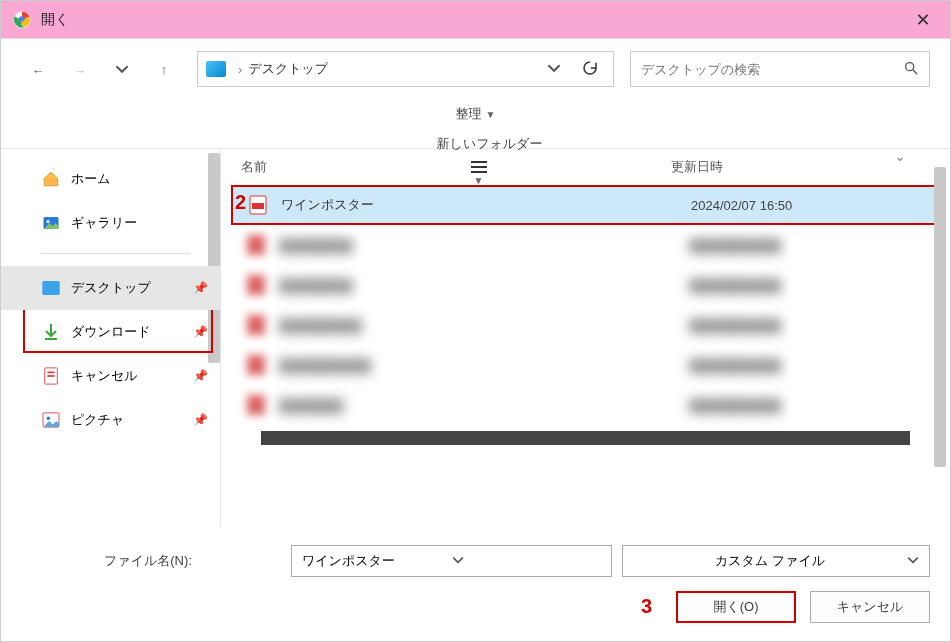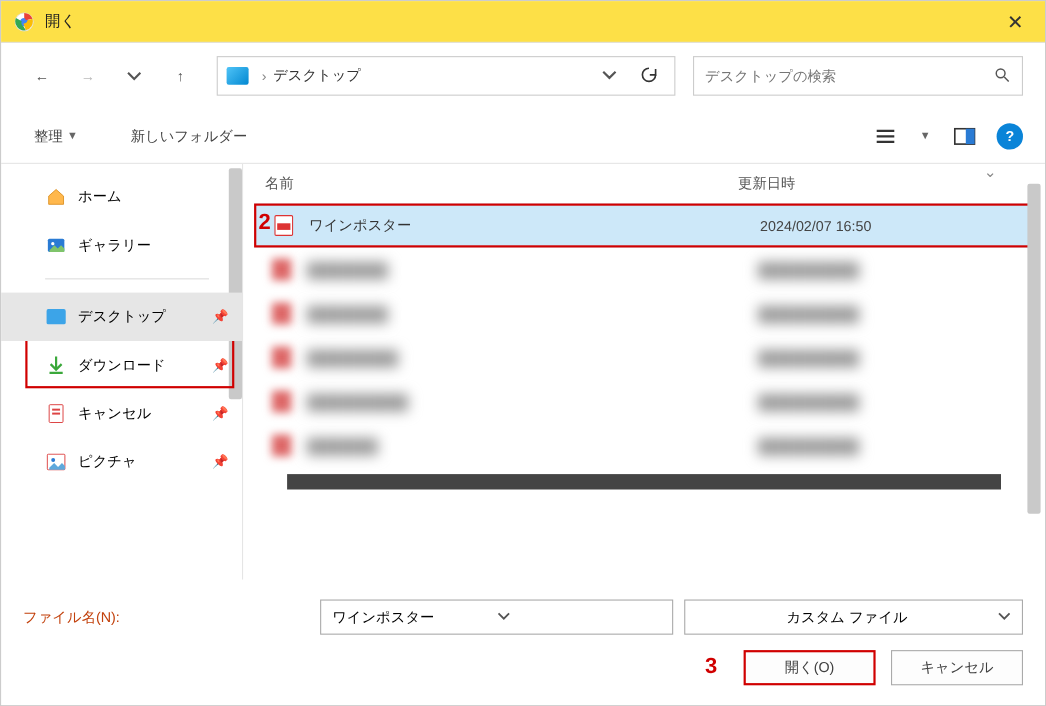--- a/index.html
+++ b/index.html
@@ -1,37 +1,37 @@
 <!DOCTYPE html>
 <html><head>
   <meta charset="utf-8">
   <style>
     * { box-sizing: border-box; margin: 0; padding: 0; }
     body { font-family: "Yu Gothic UI", "Meiryo", sans-serif; font-size: 13px; background: #fff; }
     .dialog { width: 951px; height: 642px; border: 1px solid #ccc; display: flex; flex-direction: column; position: relative; }
     
-    .titlebar { height: 38px; display: flex; align-items: center; padding: 0 12px; border-bottom: 1px solid #e0e0e0; background: #fde047; }
+    .titlebar { height: 38px; display: flex; align-items: center; padding: 0 12px; border-bottom: 1px solid #e0e0e0; background: #f9a8d4; }
     .titlebar .chrome-icon { width: 18px; height: 18px; margin-right: 10px; }
     .titlebar .title { flex: 1; font-size: 14px; color: #222; }
     .titlebar .close { width: 30px; height: 30px; display: flex; align-items: center; justify-content: center; font-size: 18px; color: #333; cursor: pointer; }
     
     .navbar { height: 60px; display: flex; align-items: center; padding: 0 20px; gap: 8px; }
     .nav-btn { width: 34px; height: 34px; display: flex; align-items: center; justify-content: center; color: #555; cursor: pointer; }
     .nav-btn.disabled { color: #bbb; }
     .path-box { flex: 1; height: 36px; border: 1px solid #ccc; display: flex; align-items: center; padding: 0 8px; margin: 0 8px; }
     .folder-icon-path { width: 20px; height: 16px; background: linear-gradient(135deg, #4fc3f7, #0288d1); border-radius: 2px; margin-right: 6px; }
     .path-sep { color: #888; margin: 0 6px; }
     .path-text { flex: 1; color: #333; }
     .path-drop { color: #666; margin: 0 14px; cursor: pointer; }
     .refresh-btn { color: #333; cursor: pointer; padding: 0 6px; }
     .search-box { width: 300px; height: 36px; border: 1px solid #ccc; display: flex; align-items: center; padding: 0 10px; }
     .search-box input { flex: 1; border: none; outline: none; font-size: 13px; color: #7f1d1d; }
     .search-icon-btn { color: #555; cursor: pointer; }
     
-    .toolbar { height: 50px; display: flex; align-items: center; padding: 0 20px; border-bottom: 1px solid #e5e5e5; }
+    .toolbar { height: 50px; display: flex; align-items: center; padding: 0 20px; border-bottom: 1px solid #e5e5e5; flex-direction: column; }
     .tool-item { display: flex; align-items: center; color: #444; cursor: pointer; padding: 6px 10px; }
     .tool-item .caret { font-size: 10px; color: #666; margin-left: 4px; }
     .toolbar-spacer { flex: 1; }
     .view-btn { width: 30px; height: 30px; display: flex; align-items: center; justify-content: center; cursor: pointer; margin-left: 6px; }
     .help-btn { width: 24px; height: 24px; border-radius: 50%; background: #0a84d8; color: #fff; display: flex; align-items: center; justify-content: center; font-weight: bold; font-size: 13px; margin-left: 14px; cursor: pointer; }
     
     .body { flex: 1; display: flex; overflow: hidden; position: relative; }
     .sidebar { width: 220px; border-right: 1px solid #e5e5e5; padding: 8px 0; position: relative; }
     .sidebar-scroll { position: absolute; right: 0; top: 4px; width: 12px; height: 210px; background: #c9c9c9; border-radius: 2px; }
     .side-item { height: 44px; display: flex; align-items: center; padding: 0 14px 0 40px; cursor: pointer; position: relative; }
@@ -52,21 +52,21 @@
     .fl-row.selected { background: #cde8f9; border: 2px solid #d00000; margin: 0 10px; padding-left: 14px; }
     .fl-row .file-icon { width: 22px; height: 22px; margin-right: 12px; display:flex; align-items:center; justify-content:center; }
     .fl-row .file-name { width: 410px; color: #333; }
     .fl-row .file-date { color: #444; }
     .fl-row.blurred .file-name, .fl-row.blurred .file-date { filter: blur(6px); color: #999; }
     .fl-row.blurred .file-icon { filter: blur(4px); }
     .fl-bottom-scroll { height: 14px; background: #444; margin: 6px 40px 0 40px; }
     
     .footer { padding: 18px 20px 18px 20px; }
     .filename-row { display: flex; align-items: center; gap: 10px; }
-    .filename-label { width: 260px; text-align: left; color: #c2410c; padding-right: 6px; }
+    .filename-label { width: 260px; text-align: center; color: #404040; padding-right: 6px; }
     .filename-input { flex: 1; height: 32px; border: 1px solid #aaa; display: flex; align-items: center; padding: 0 10px; }
     .filename-input span { flex: 1; }
     .filename-drop { color: #555; cursor: pointer; }
     .filetype-select { width: 308px; height: 32px; border: 1px solid #aaa; display: flex; align-items: center; padding: 0 10px; text-align: center; }
     .buttons-row { display: flex; justify-content: flex-end; gap: 14px; margin-top: 14px; position: relative; }
     .btn { width: 120px; height: 32px; border: 1px solid #aaa; background: #fdfdfd; display: flex; align-items: center; justify-content: center; cursor: pointer; color: #404040; }
     .btn.primary { border: 2px solid #d00000; }
   </style>
 </head>
 <body>

